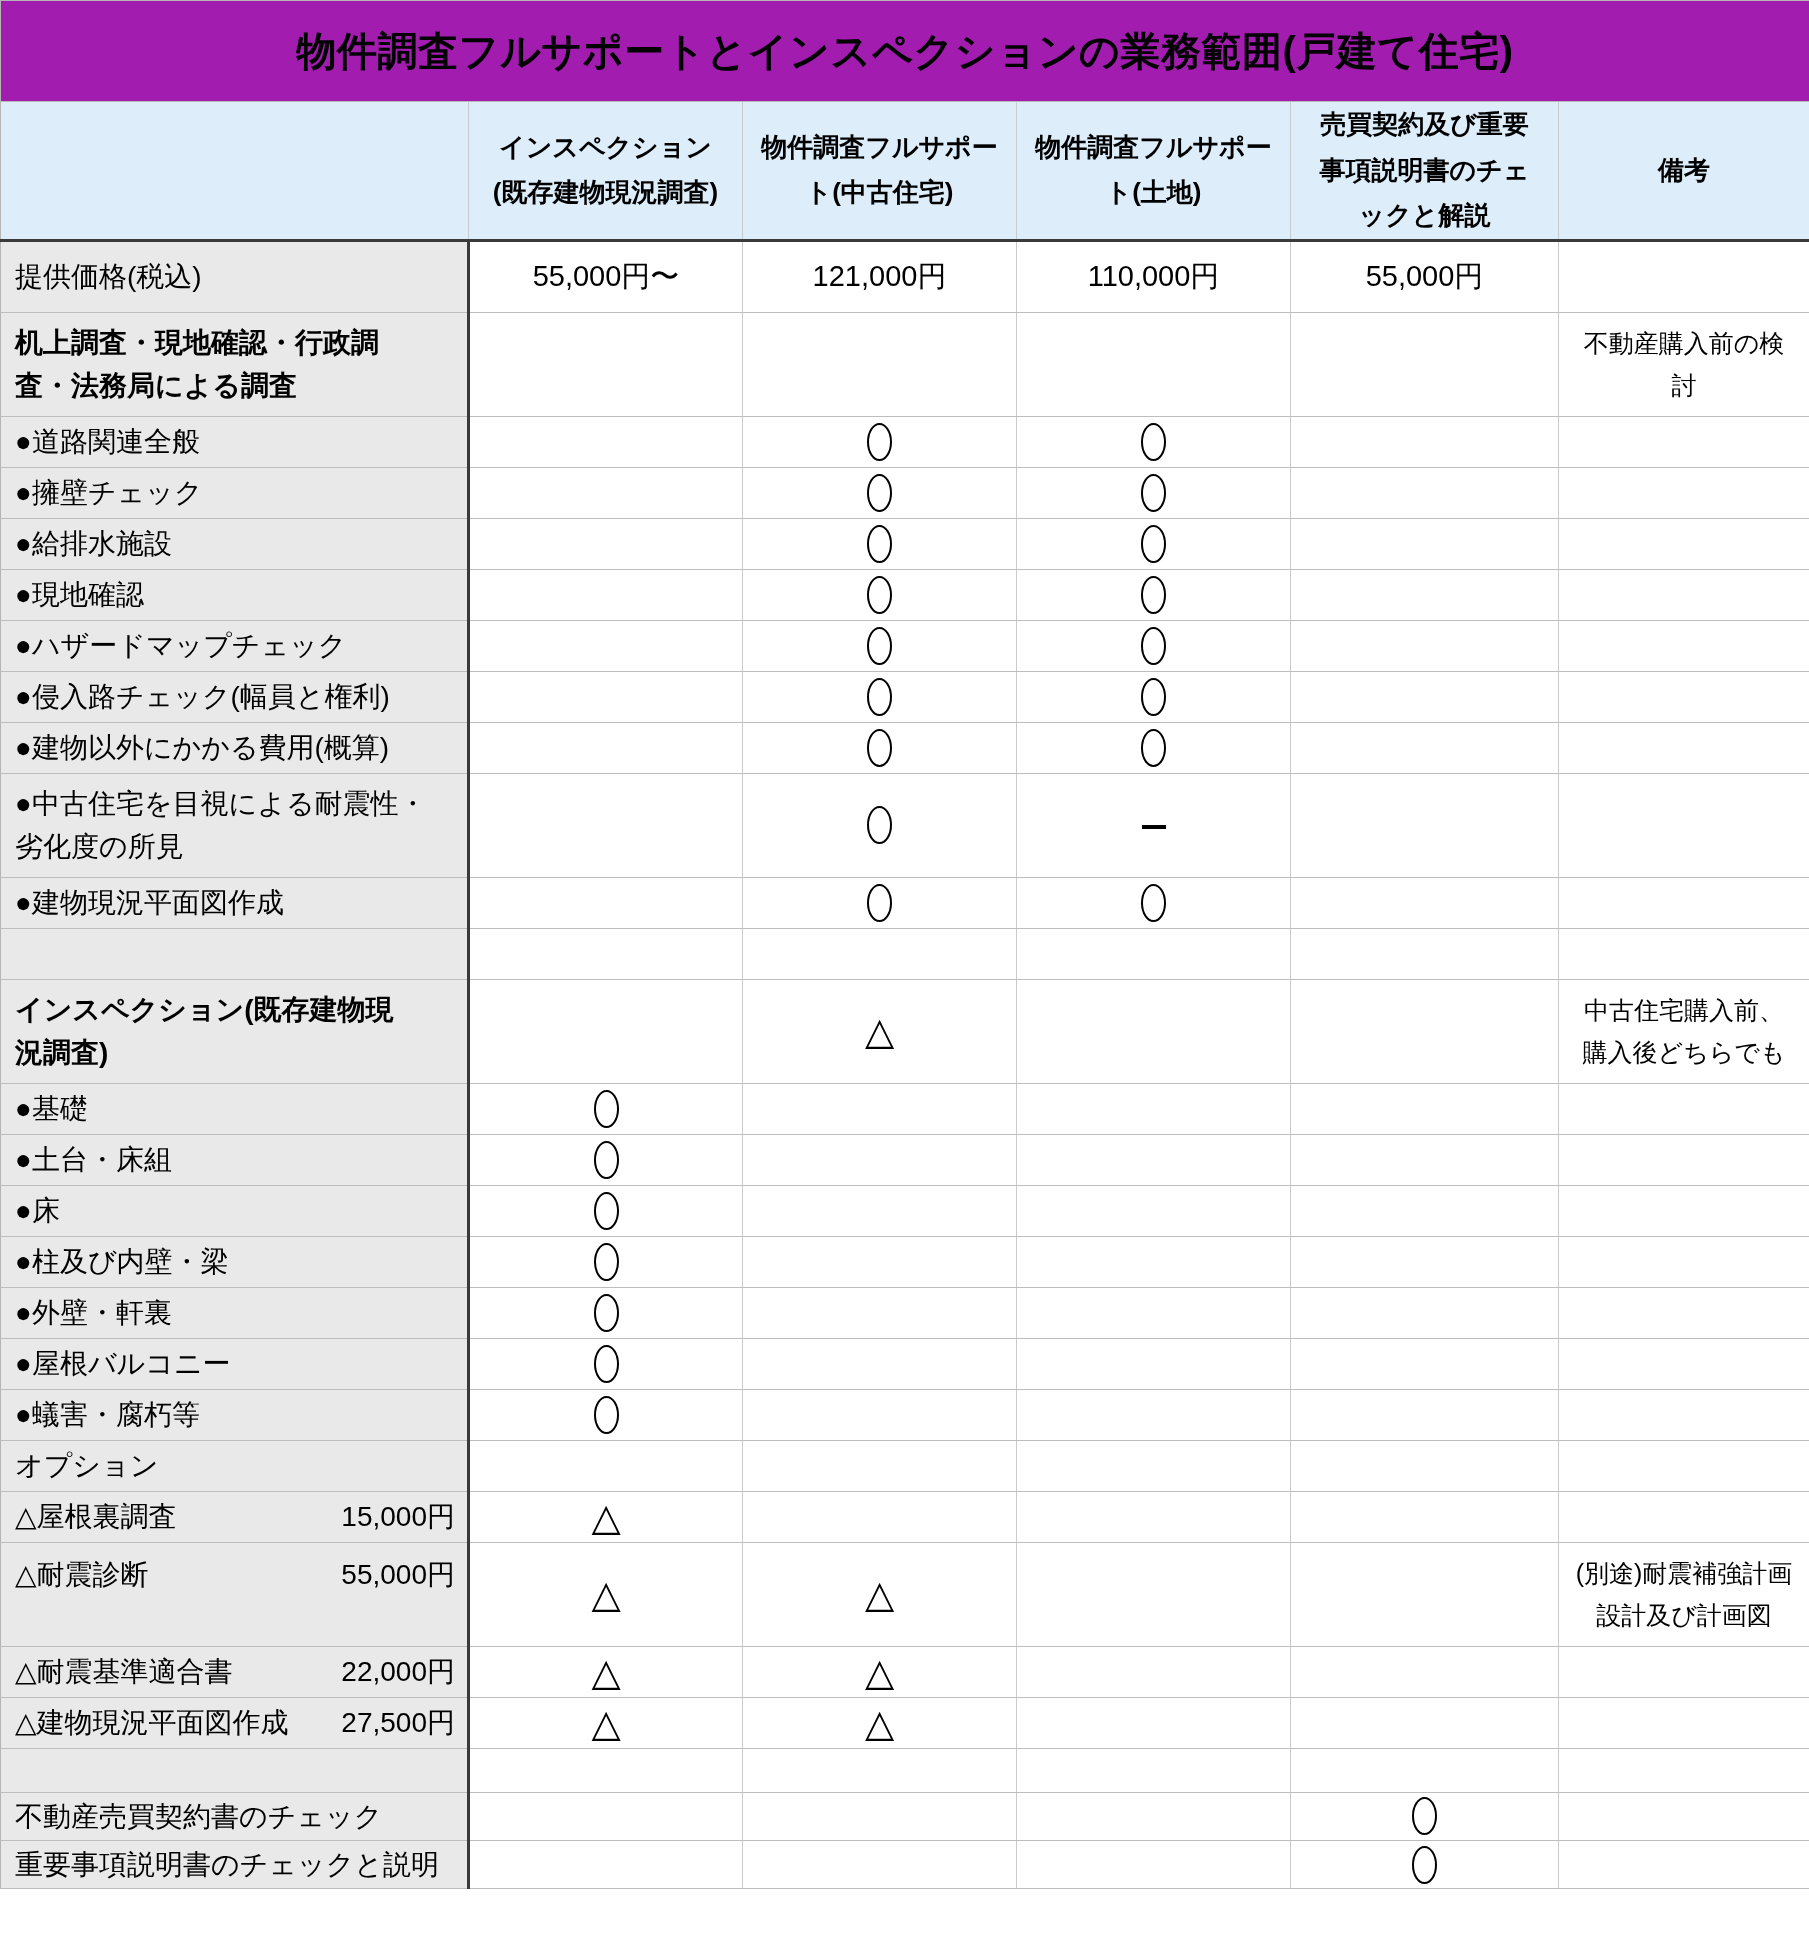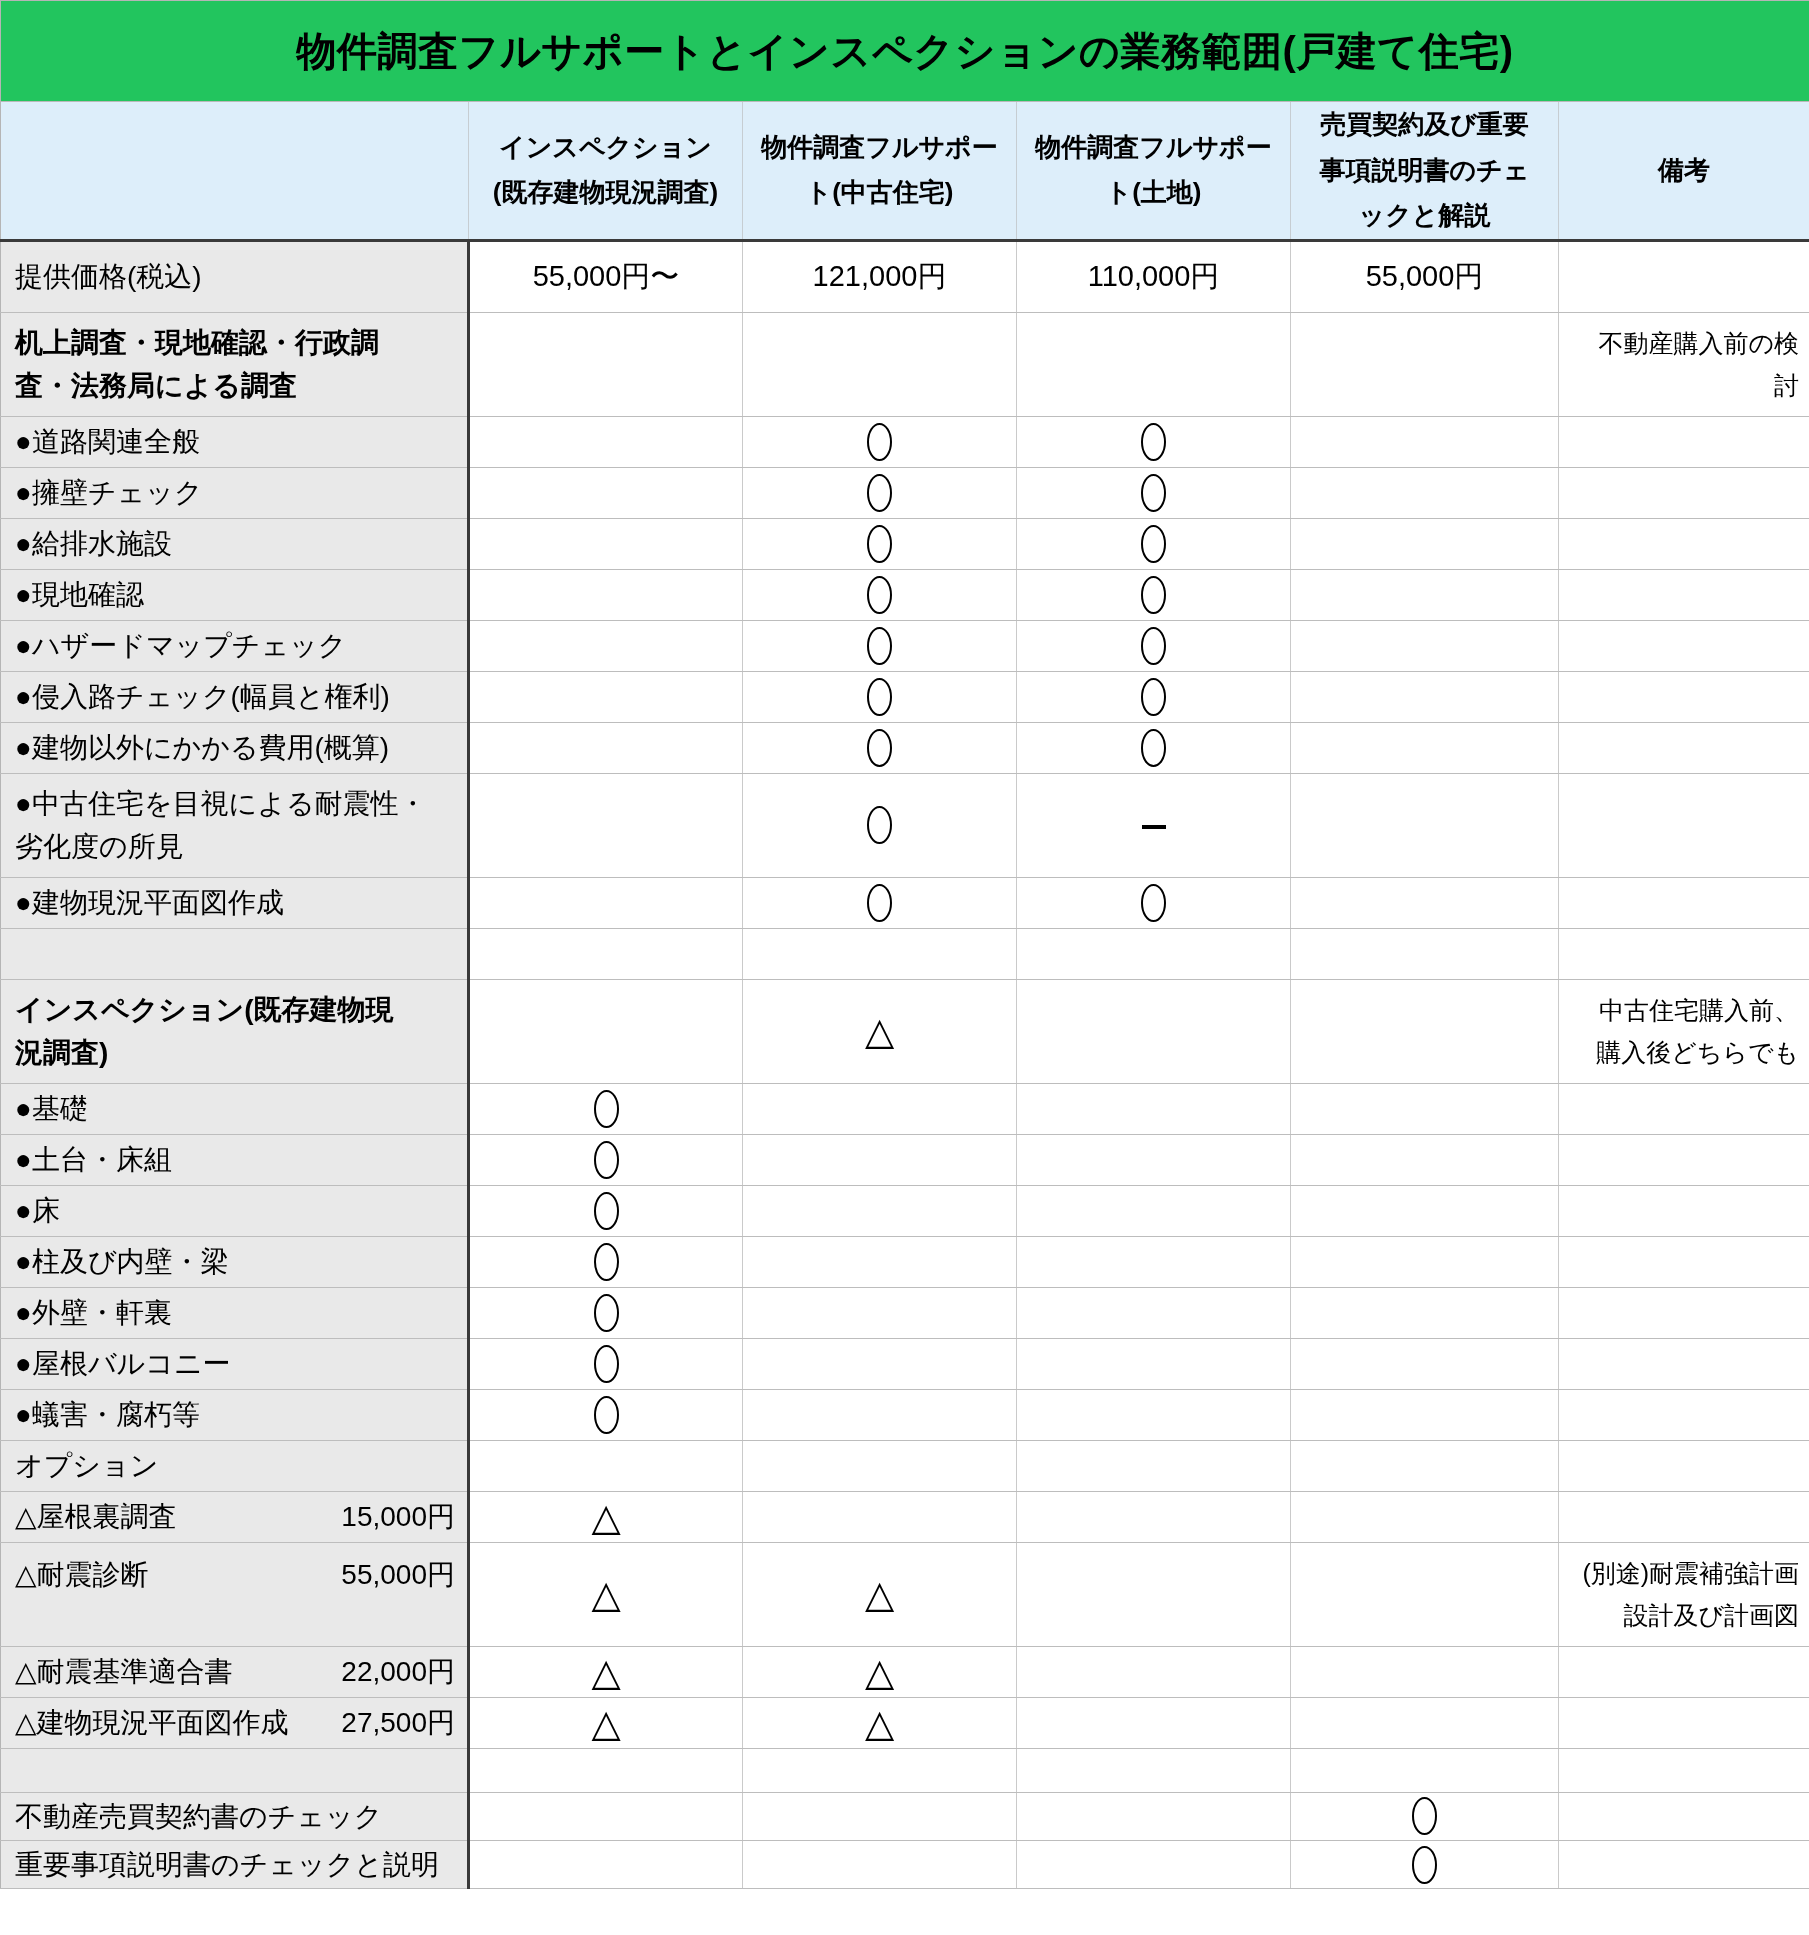--- a/index.html
+++ b/index.html
@@ -15,21 +15,21 @@
     padding: 0 0 14px 0;
   }
   table.scope {
     width: 1809px;
     border-collapse: collapse;
     table-layout: fixed;
     border: 1px solid #b5b5b5;
   }
   
   th.title-cell {
-    background: #22c55e;
+    background: #a21caf;
     height: 98px;
     font-size: 40px;
     font-weight: bold;
     text-align: center;
     vertical-align: middle;
     border-bottom: 1px solid #b9b9b9;
     letter-spacing: 0.5px;
   }
   
   tr.header-row th {
@@ -66,21 +66,21 @@
   td.mark {
     text-align: center;
     border-left: 1px solid #cacaca;
     font-size: 29px;
   }
   td.remark {
     font-size: 25px;
     line-height: 1.7;
     padding: 4px 10px;
     white-space: pre-line;
-    text-align: right;
+    text-align: center;
     border-left: 1px solid #cacaca;
     margin-left: 48px;
   }
   
   tr.s      { height: 51px; }
   tr.m      { height: 104px; }
   tr.price  { height: 72px; }
   tr.empty  { height: 51px; }
   tr.empty2 { height: 44px; }
   tr.last   { height: 48px; }

